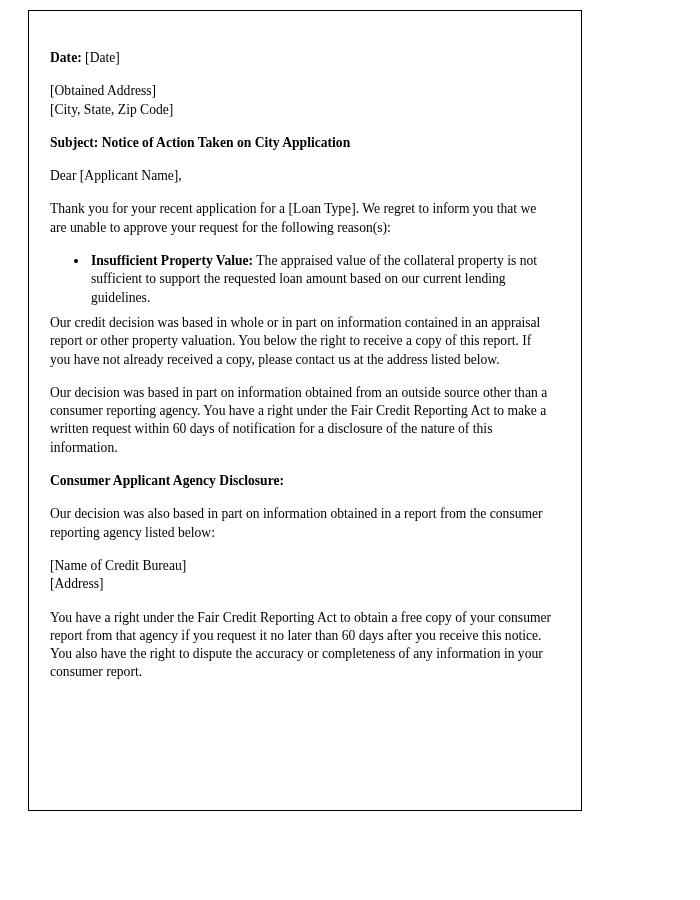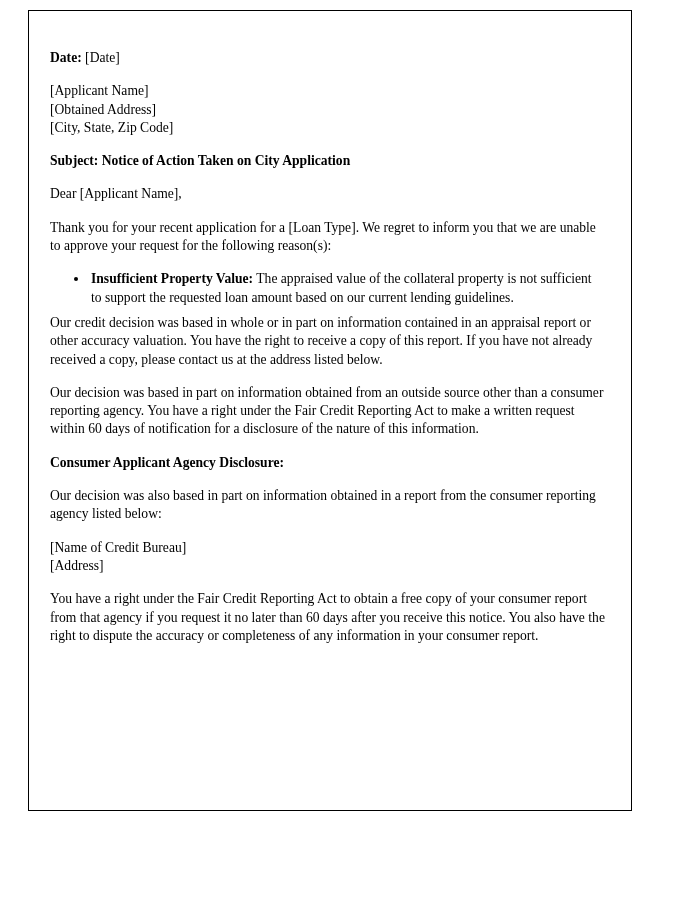--- a/index.html
+++ b/index.html
@@ -9,21 +9,21 @@
     background: #ffffff;
     position: relative;
     font-family: "Liberation Serif", serif;
     font-size: 13.6px;
     color: #000000;
   }
   .letter-frame {
     position: absolute;
     left: 28px;
     top: 10px;
-    width: 604px;
+    width: 554px;
     height: 801px;
     border: 1.5px solid #000000;
     box-sizing: border-box;
     padding: 38px 26px 0 21px;
     overflow: hidden;
     line-height: 18.3px;
   }
   .para { margin: 0 0 15px 0; }
   .line { margin: 0; }
   .bold { font-weight: bold; }
@@ -36,36 +36,35 @@
 </style>
 </head>
 <body>
 
 <div class="page">
   <div class="letter-frame">
 
     <p class="para"><span class="bold">Date:</span><span> [Date]</span></p>
 
     <div class="para">
-      <div class="line">[Applicant Name]</div>
       <div class="line">[Obtained Address]</div>
       <div class="line">[City, State, Zip Code]</div>
     </div>
 
     <p class="para bold">Subject: Notice of Action Taken on City Application</p>
 
     <p class="para">Dear [Applicant Name],</p>
 
     <p class="para">Thank you for your recent application for a [Loan Type]. We regret to inform you that we are unable to approve your request for the following reason(s):</p>
 
     <ul class="reasons">
       <li><span class="bold">Insufficient Property Value:</span><span> The appraised value of the collateral property is not sufficient to support the requested loan amount based on our current lending guidelines.</span></li>
     </ul>
 
-    <p class="para">Our credit decision was based in whole or in part on information contained in an appraisal report or other accuracy valuation. You have the right to receive a copy of this report. If you have not already received a copy, please contact us at the address listed below.</p>
+    <p class="para">Our credit decision was based in whole or in part on information contained in an appraisal report or other property valuation. You below the right to receive a copy of this report. If you have not already received a copy, please contact us at the address listed below.</p>
 
 
     <p class="para">Our decision was based in part on information obtained from an outside source other than a consumer reporting agency. You have a right under the Fair Credit Reporting Act to make a written request within 60 days of notification for a disclosure of the nature of this information.</p>
 
     <p class="para bold">Consumer Applicant Agency Disclosure:</p>
 
     <p class="para">Our decision was also based in part on information obtained in a report from the consumer reporting agency listed below:</p>
 
     <div class="para">
       <div class="line">[Name of Credit Bureau]</div>

